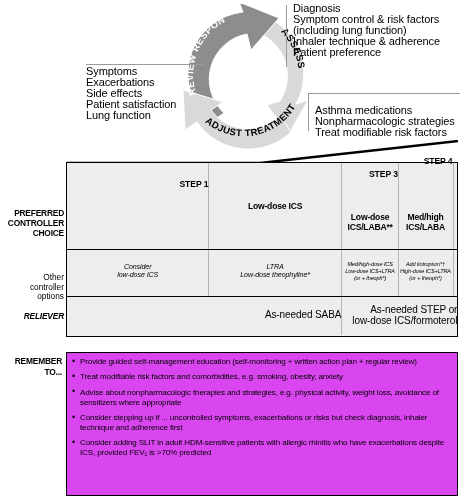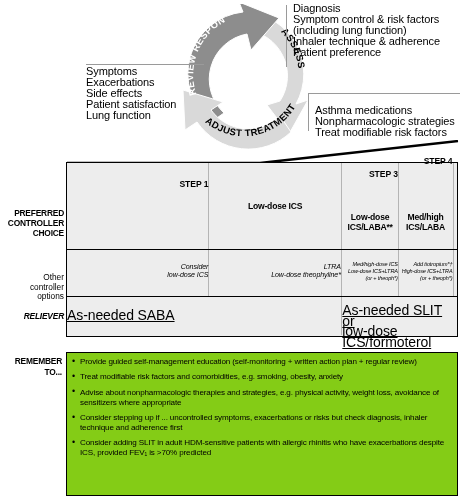--- a/index.html
+++ b/index.html
@@ -38,31 +38,31 @@
   #grid{position:absolute;left:66px;top:22px;width:392px;height:175px;
         border:1.6px solid #000;box-sizing:border-box;background:#ededed;}
 
   .cell{position:absolute;box-sizing:border-box;border-right:1px solid #b4b4b4;}
   .cell.last{border-right:none;}
 
   .rowsep{position:absolute;left:0;width:100%;height:1px;background:#000;}
 
   .step-title{font-size:8.6px;font-weight:bold;text-align:right;letter-spacing:-0.1px;}
   .step-body{font-size:8.6px;font-weight:bold;text-align:center;letter-spacing:-0.2px;line-height:10px;}
-  .opt{font-size:7.1px;font-style:italic;text-align:right;line-height:8.4px;letter-spacing:-0.1px;}
+  .opt{font-size:7.1px;font-style:italic;text-align:center;line-height:8.4px;letter-spacing:-0.1px;}
   .opt.small{font-size:5.5px;line-height:7px;}
-  .rel{font-size:14px;text-align:left;line-height:10.5px;letter-spacing:-0.1px;text-decoration:underline;}
+  .rel{font-size:10px;text-align:right;line-height:10.5px;letter-spacing:-0.1px;}
   .s5body{font-size:7.6px;text-align:center;line-height:9.3px;letter-spacing:-0.2px;}
 
   
   #remember-wrap{position:absolute;left:0;top:352px;width:413px;height:146px;}
   #lbl-remember{position:absolute;left:2px;top:4px;width:60px;text-align:right;
                 font-size:8.4px;font-weight:bold;line-height:10.6px;letter-spacing:-0.2px;}
   #remember-box{position:absolute;left:66px;top:0px;width:392px;height:144px;
-                border:1.6px solid #000;box-sizing:border-box;background:#84cc16;
+                border:1.6px solid #000;box-sizing:border-box;background:#d946ef;
                 padding:4px 5px 3px 5px;}
   #remember-box ul{list-style:none;margin:0;padding:0;}
   #remember-box li{position:relative;padding-left:8px;margin-bottom:5.5px;
                    font-size:8.1px;line-height:9.9px;letter-spacing:-0.15px;}
   #remember-box li:before{content:"\2022";position:absolute;left:0;top:-0.5px;font-size:9px;}
   #remember-box li:last-child{margin-bottom:0;}
 </style>
 </head>
 <body>
 
@@ -224,21 +224,21 @@
       </div>
     </div>
 
     <div class="rowsep" style="top:133px;"></div>
 
     <div class="cell" style="left:0;top:134px;width:70.6%;height:38px;">
       <div class="rel" style="margin-top:13px;">As-needed SABA</div>
     </div>
     <div class="cell last" style="left:70.6%;top:134px;width:115px;height:38px;">
       <div class="rel" style="margin-top:8px;">
-        <div>As-needed SLIT or</div>
+        <div>As-needed STEP or</div>
         <div>low-dose ICS/formoterol</div>
       </div>
     </div>
 
   </div>
 </div>
 
 <div id="remember-wrap">
   <div id="lbl-remember">
     <div>REMEMBER</div>

